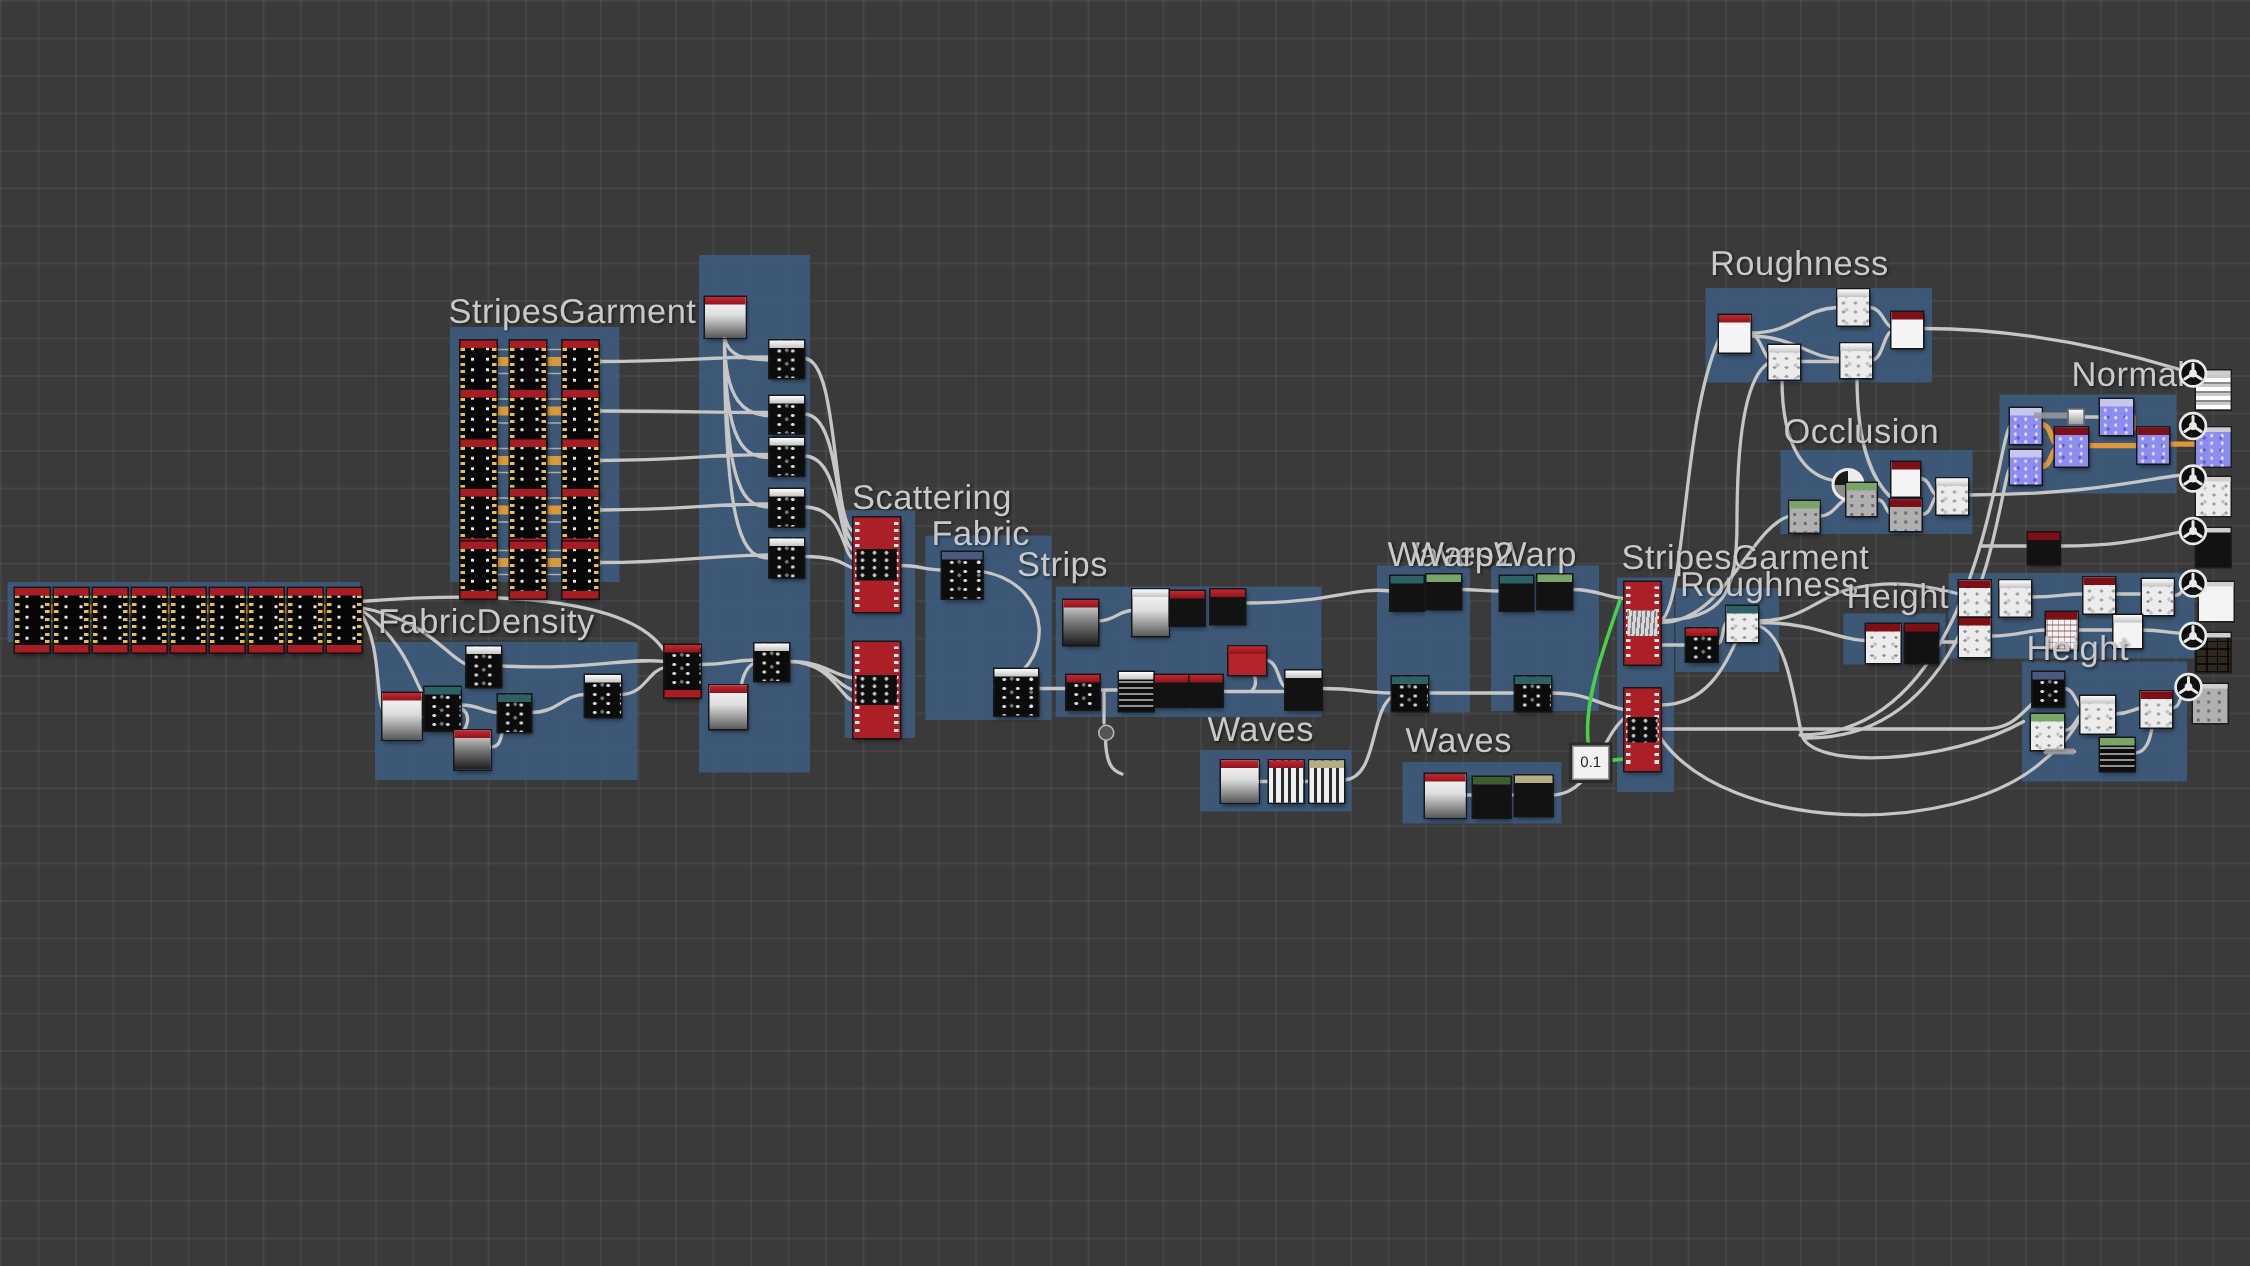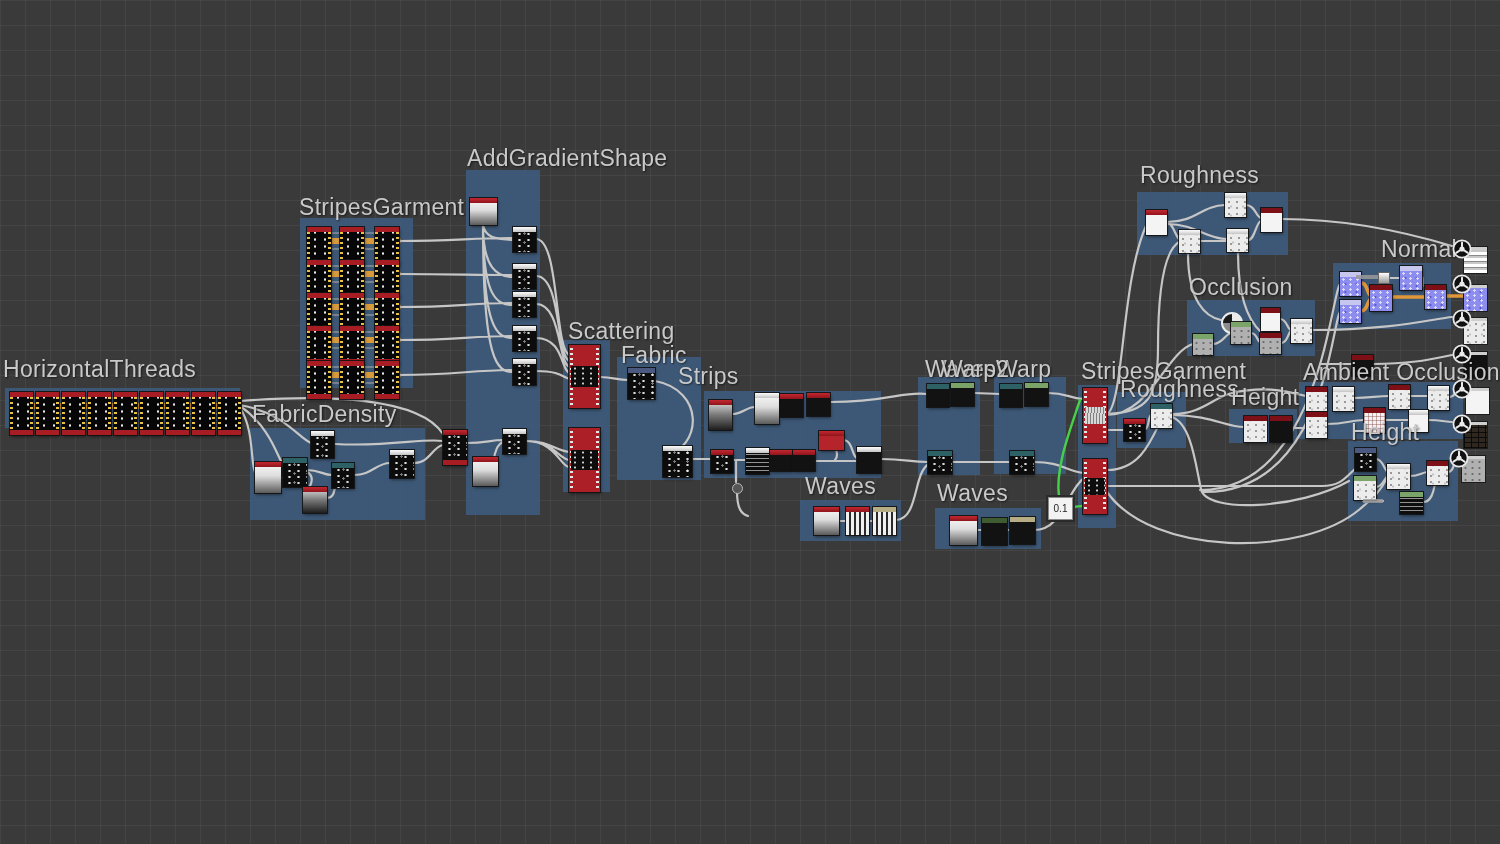--- a/index.html
+++ b/index.html
@@ -355,33 +355,30 @@
   <span class="ocirc" style="left:1449px;top:448px"><svg viewBox="0 0 20 20" width="20" height="20">
         <circle cx="10" cy="10" r="8.6" fill="#101010" stroke="#e9e9e9" stroke-width="1.8"></circle>
         <g stroke="#e9e9e9" stroke-width="2" stroke-linecap="round">
           <line x1="10" y1="10" x2="10" y2="3.6"></line>
           <line x1="10" y1="10" x2="4.5" y2="13.6"></line>
           <line x1="10" y1="10" x2="15.5" y2="13.6"></line>
         </g>
         <circle cx="10" cy="10" r="2.6" fill="#e9e9e9"></circle>
       </svg></span>
 
-  <div class="glabel" style="left:3px;top:356px">HorizontalThreads</div>
   <div class="glabel" style="left:299px;top:194px">StripesGarment</div>
   <div class="glabel" style="left:252px;top:401px">FabricDensity</div>
-  <div class="glabel" style="left:467px;top:145px">AddGradientShape</div>
   <div class="glabel" style="left:568px;top:318px">Scattering</div>
   <div class="glabel" style="left:621px;top:342px">Fabric</div>
   <div class="glabel" style="left:678px;top:363px">Strips</div>
   <div class="glabel" style="left:805px;top:473px">Waves</div>
   <div class="glabel" style="left:937px;top:480px">Waves</div>
   <div class="glabel" style="left:925px;top:356px">WavesWarp</div>
   <div class="glabel" style="left:941px;top:356px">Warp2</div>
   <div class="glabel" style="left:1081px;top:358px">StripesGarment</div>
   <div class="glabel" style="left:1120px;top:376px">Roughness</div>
   <div class="glabel" style="left:1231px;top:384px">Height</div>
   <div class="glabel" style="left:1140px;top:162px">Roughness</div>
   <div class="glabel" style="left:1189px;top:274px">Occlusion</div>
   <div class="glabel" style="left:1381px;top:236px">Normal</div>
-  <div class="glabel" style="left:1303px;top:359px">Ambient Occlusion</div>
   <div class="glabel" style="left:1351px;top:419px">Height</div>
 
 </div>
 
 </body></html>

